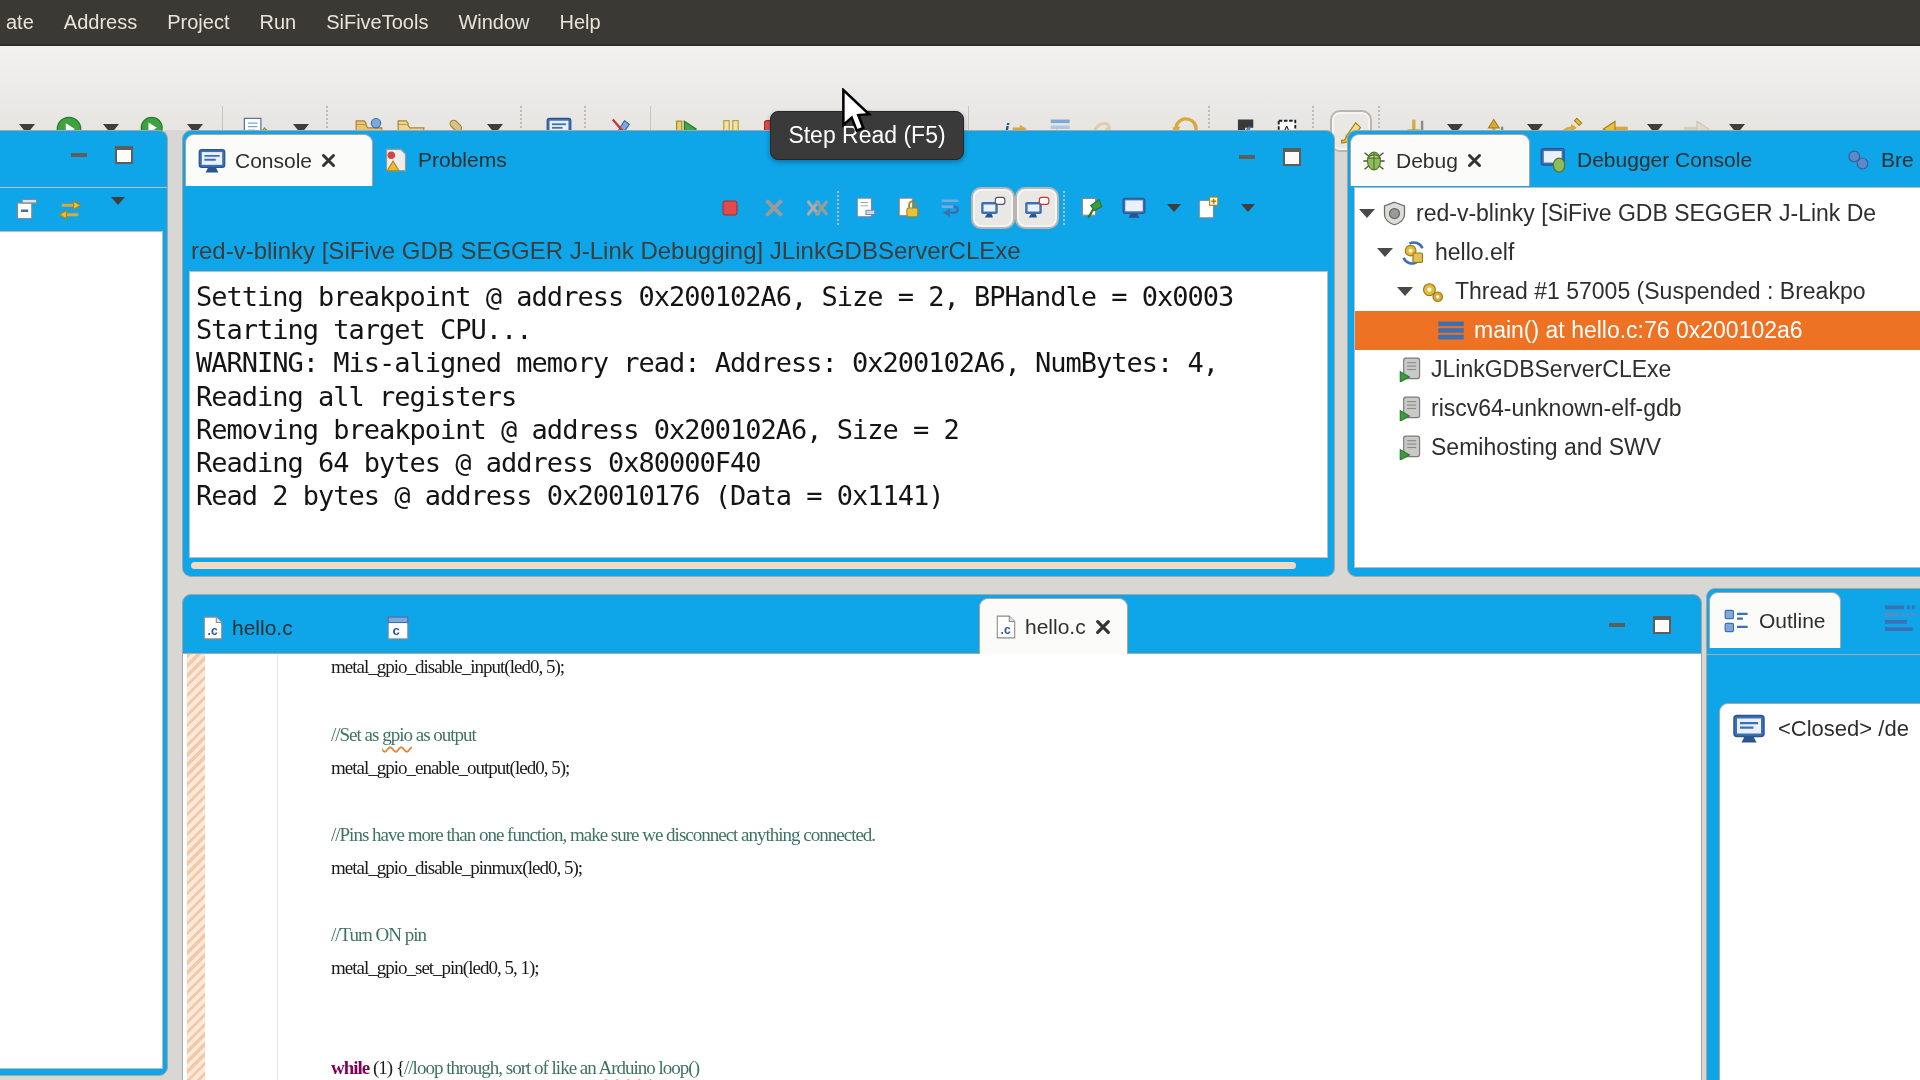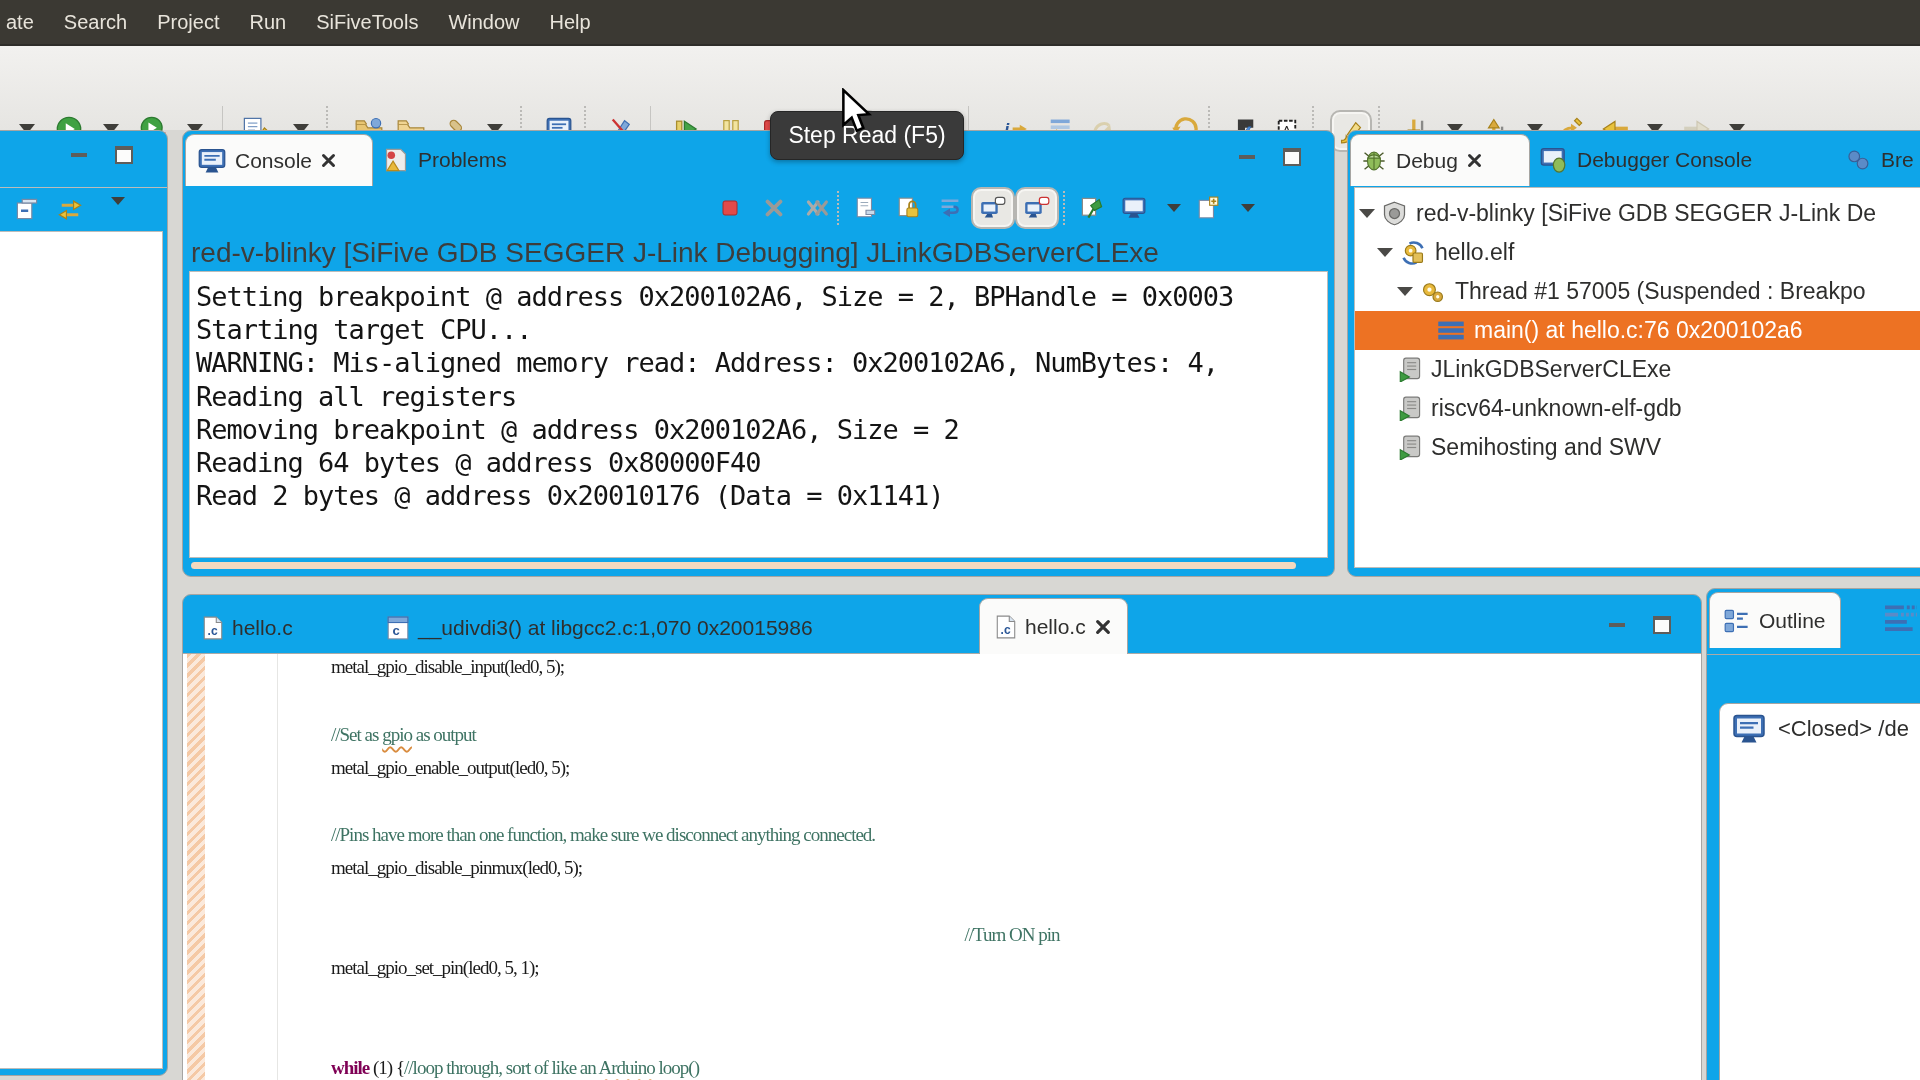--- a/index.html
+++ b/index.html
@@ -51,21 +51,21 @@
   #cursor{position:absolute;left:840px;top:88px;z-index:60;}
   .hatch{position:absolute;background:repeating-linear-gradient(135deg,#F5C9A5 0 3px,#FBE9DB 3px 7px);}
 </style>
 </head>
 <body>
 
 <div id="screen">
 
   <div id="menubar">
     <div class="menu-item">ate</div>
-    <div class="menu-item">Search</div>
+    <div class="menu-item">Address</div>
     <div class="menu-item">Project</div>
     <div class="menu-item">Run</div>
     <div class="menu-item">SiFiveTools</div>
     <div class="menu-item">Window</div>
     <div class="menu-item">Help</div>
   </div>
 
   <div id="toolbar">
     <span class="tbi" style="left:8px">
         <i class="tri"></i>
@@ -411,21 +411,21 @@
         <svg width="24" height="24" viewBox="0 0 20 22">
           <rect x="2" y="4" width="13" height="16" fill="#FFF" stroke="#7A8AA5"></rect>
           <rect x="11.5" y="1" width="7.5" height="7.5" fill="#FFFBE0" stroke="#A8821A"></rect>
           <path d="M15.2 2.5 V7 M13 4.8 H17.5" stroke="#A8821A" stroke-width="1.5"></path>
         </svg>
       </span>
     <span class="tbi" style="left:1046px;top:58px;">
         <i class="tri" style="border-top-width:8px;border-left-width:7px;border-right-width:7px;"></i>
       </span>
 
-    <div style="position:absolute;left:8px;top:106px;font-size:28px;color:#3D3D3C;white-space:nowrap;">red-v-blinky [SiFive GDB SEGGER J-Link Debugging] JLinkGDBServerCLExe</div>
+    <div style="position:absolute;left:8px;top:106px;font-size:24px;color:#3D3D3C;white-space:nowrap;">red-v-blinky [SiFive GDB SEGGER J-Link Debugging] JLinkGDBServerCLExe</div>
 
     <div class="white" style="left:6px;top:140px;right:6px;bottom:18px;overflow:hidden;">
       <div style="padding:8px 0 0 6px;">
         <div class="conline">Setting breakpoint @ address 0x200102A6, Size = 2, BPHandle = 0x0003</div>
         <div class="conline">Starting target CPU...</div>
         <div class="conline">WARNING: Mis-aligned memory read: Address: 0x200102A6, NumBytes: 4,</div>
         <div class="conline">Reading all registers</div>
         <div class="conline">Removing breakpoint @ address 0x200102A6, Size = 2</div>
         <div class="conline">Reading 64 bytes @ address 0x80000F40</div>
         <div class="conline">Read 2 bytes @ address 0x20010176 (Data = 0x1141)</div>
@@ -550,21 +550,20 @@
           <text x="4" y="17" font-size="11" font-weight="bold" fill="#2B5797">.c</text>
         </svg>
       <span>hello.c</span>
     </div>
     <div class="vtab" style="left:190px;top:8px;height:50px;padding:0 14px;">
       <svg width="22" height="24" viewBox="0 0 20 22">
           <rect x="1" y="1" width="18" height="20" fill="#FFF" stroke="#7A8AA5"></rect>
           <rect x="1" y="1" width="18" height="5" fill="#7FA8D9" stroke="#3D6FB4"></rect>
           <text x="5" y="17" font-size="12" font-weight="bold" fill="#2B5797">c</text>
         </svg>
-      <span>__udivdi3() at libgcc2.c:1,070 0x20015986</span>
     </div>
     <div class="vtab active" style="left:796px;top:3px;height:56px;padding:0 16px;">
       <svg width="20" height="24" viewBox="0 0 18 22">
           <path d="M1 1 H12 L17 6 V21 H1 Z" fill="#FFF" stroke="#8A8A8A"></path>
           <path d="M12 1 V6 H17" fill="#D8E4F0" stroke="#8A8A8A"></path>
           <text x="4" y="17" font-size="11" font-weight="bold" fill="#2B5797">.c</text>
         </svg>
       <span>hello.c</span>
       <svg width="16" height="16" viewBox="0 0 12 12">
           <path d="M2 2 L10 10 M10 2 L2 10" stroke="#333" stroke-width="2.4" stroke-linecap="round"></path>
@@ -574,21 +573,21 @@
     <span class="maxbox" style="left:1470px;top:21px;"></span>
 
     <div style="position:absolute;left:0;top:59px;right:0;bottom:0;background:#FFF;overflow:hidden;">
       <div class="hatch" style="left:4px;top:0;width:18px;bottom:0;"></div>
       <div style="position:absolute;left:94px;top:0;bottom:0;width:1px;background:#E6E6E4;"></div>
       <div class="cl" style="top:-4px;"><span>metal_gpio_disable_input(led0, 5);</span></div>
       <div class="cl" style="top:64px;"><span class="cm">//Set as </span><span class="cm sq">gpio</span><span class="cm"> as output</span></div>
       <div class="cl" style="top:97px;"><span>metal_gpio_enable_output(led0, 5);</span></div>
       <div class="cl" style="top:164px;"><span class="cm">//Pins have more than one function, make sure we disconnect anything connected.</span></div>
       <div class="cl" style="top:197px;"><span>metal_gpio_disable_pinmux(led0, 5);</span></div>
-      <div class="cl" style="top:264px;text-align:center;"><span class="cm">//Turn ON pin</span></div>
+      <div class="cl" style="top:264px;"><span class="cm">//Turn ON pin</span></div>
       <div class="cl" style="top:297px;"><span>metal_gpio_set_pin(led0, 5, 1);</span></div>
       <div class="cl" style="top:397px;"><span class="kw">while</span><span> (1) {</span><span class="cm">//loop through, sort of like an </span><span class="cm sq">Arduino</span><span class="cm"> loop()</span></div>
     </div>
   </div>
 
   <div class="panel" style="left:1706px;top:588px;width:260px;height:492px;border-radius:9px 0 0 0;">
     <div class="vtab active" style="left:2px;top:3px;height:55px;padding:0 14px;">
       <svg width="26" height="24" viewBox="0 0 22 20">
           <rect x="1" y="1" width="7" height="7" rx="1" fill="#7FA8D9" stroke="#3D6FB4"></rect>
           <rect x="1" y="12" width="7" height="7" rx="1" fill="#7FA8D9" stroke="#3D6FB4"></rect>

